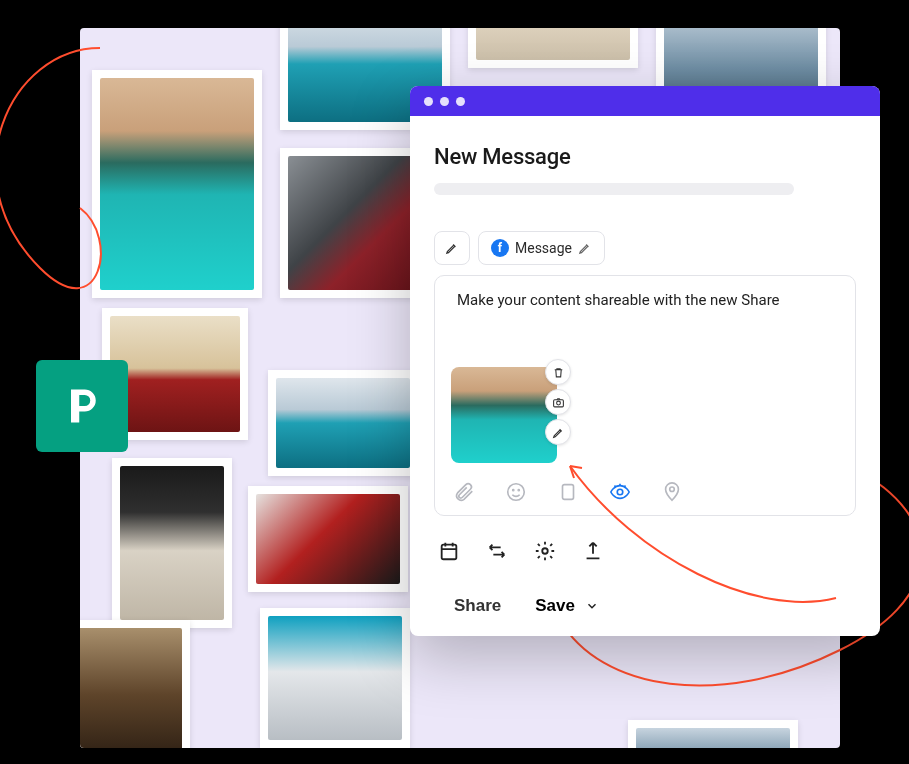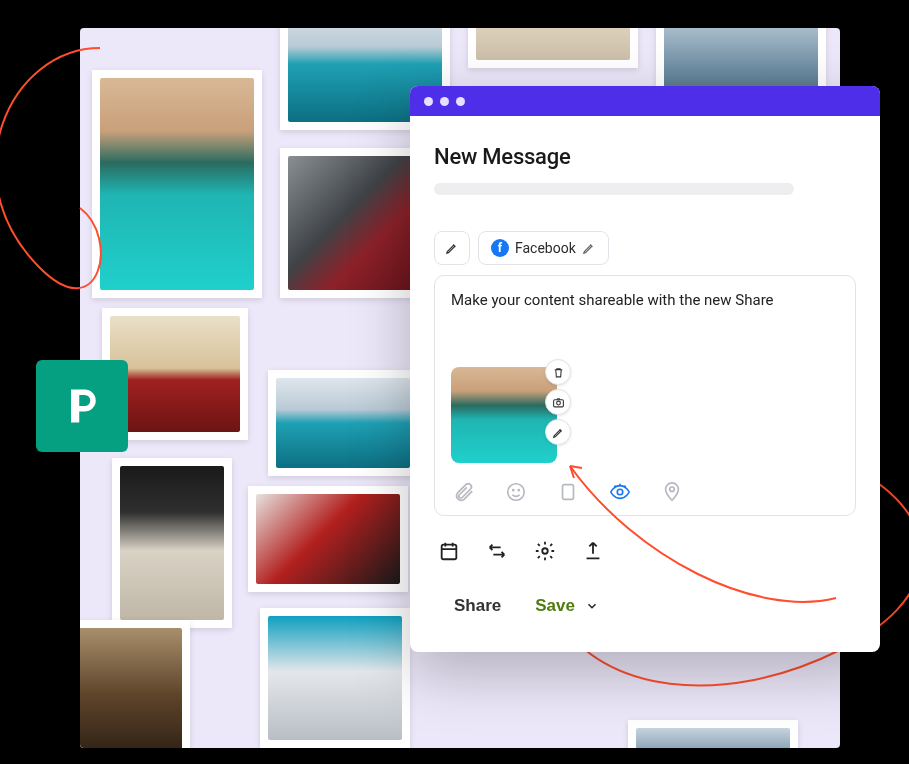--- a/index.html
+++ b/index.html
@@ -25,51 +25,51 @@
 .swoosh-left { position: absolute; left: -10px; top: 38px; width: 140px; height: 300px; pointer-events:none; }
 .swoosh-right { position: absolute; left: 540px; top: 420px; width: 420px; height: 280px; pointer-events:none; }
 
 .pexels { position: absolute; left: 36px; top: 360px; width: 92px; height: 92px; background: #05a081; border-radius: 6px; display:flex; align-items:center; justify-content:center; }
 .pexels svg { width: 44px; height: 44px; }
 
 .modal { position: absolute; left: 410px; top: 86px; width: 470px; background: #fff; border-radius: 8px; box-shadow: 0 20px 60px rgba(0,0,0,0.25); overflow: hidden; }
 .titlebar { height: 30px; background: #4f2eea; display:flex; align-items:center; padding: 0 14px; gap: 7px; }
 .dot { width: 9px; height: 9px; border-radius: 50%; background: rgba(255,255,255,0.85); }
 
-.modal-body { padding: 28px 24px 36px 24px; }
+.modal-body { padding: 28px 24px 20px 24px; }
 .modal-title { font-size: 22px; font-weight: 500; color: #1a1a1a; letter-spacing: -0.01em; }
 .skel { margin-top: 14px; height: 12px; width: 360px; background: #eeeef1; border-radius: 6px; }
 
 .tabs { margin-top: 36px; display:flex; gap: 8px; }
 .tab { display:flex; align-items:center; gap:6px; height: 34px; padding: 0 12px; border: 1px solid #e2e3e8; border-radius: 8px; font-size: 14px; color: #2b2b2b; background:#fff; cursor:pointer; }
 .tab.icononly { padding: 0 10px; }
 .fb-icon { width:18px; height:18px; border-radius:50%; background:#1877f2; display:inline-flex; align-items:center; justify-content:center; color:#fff; font-weight:700; font-size:12px; }
 .pencil { width:14px; height:14px; display:inline-block; }
 
 .editor { margin-top: 10px; border: 1px solid #e2e3e8; border-radius: 10px; padding: 14px 16px 10px 16px; }
-.editor-text { font-size: 15px; color: #222; line-height: 1.4; white-space: nowrap; overflow:hidden; }
+.editor-text { font-size: 15px; color: #222; line-height: 1.4; white-space: nowrap; overflow:hidden;margin-left:6px; }
 
 .attach-row { margin-top: 56px; display:flex; align-items:flex-start; }
 .attachment { position: relative; width: 106px; height: 96px; border-radius: 8px; overflow: visible; }
 .attachment .thumbimg { width:100%; height:100%; border-radius:8px; display:block; }
 .attach-actions { position:absolute; right:-14px; top:-8px; display:flex; flex-direction:column; gap:4px; }
 .act { width:26px; height:26px; border-radius:50%; background:#fff; border:1px solid #e2e3e8; display:flex; align-items:center; justify-content:center; cursor:pointer; box-shadow:0 1px 3px rgba(0,0,0,0.1); }
 .act svg { width:13px; height:13px; stroke:#333; }
 
 .tool-row { margin-top: 16px; display:flex; gap:26px; align-items:center; }
 .tool { width:26px; height:26px; display:flex; align-items:center; justify-content:center; cursor:pointer; }
 .tool svg { width:22px; height:22px; stroke:#b6b8bf; fill:none; stroke-width:1.8; }
 .tool.eye svg { stroke:#1877f2; }
 
 .editor-bottom { margin-top: 22px; display:flex; gap:22px; align-items:center; padding-left:2px; }
 .editor-bottom .tool svg { stroke:#222; stroke-width:2; }
 
 .footer { margin-top: 26px; display:flex; align-items:center; gap: 34px; padding: 6px 2px 0 20px; }
 .btn-text { font-size: 17px; font-weight:600; color:#333; cursor:pointer; background:none; border:none; }
-.btn-save { display:flex; align-items:center; gap:10px; font-size:17px; font-weight:600; color:#4d7c0f; cursor:pointer; background:none; border:none; }
+.btn-save { display:flex; align-items:center; gap:10px; font-size:17px; font-weight:600; color:#000000; cursor:pointer; background:none; border:none; }
 .btn-send { margin-left:auto; padding: 10px 18px; border-radius: 22px; background:#eeeef1; color:#b6b8bf; font-size:15px; font-weight:500; border:none; cursor:not-allowed; white-space:nowrap; }
 
 .arrow-annotation { position:absolute; pointer-events:none; }
 </style>
 </head>
 <body>
 
 <div class="canvas">
   <div class="thumb" style="left:12px; top:42px; width:170px; height:228px;">
       <span class="img pool"></span>
@@ -133,21 +133,21 @@
     <div class="skel"></div>
 
     <div class="tabs">
       <div class="tab icononly">
         <svg class="pencil" viewBox="0 0 24 24" fill="none" stroke="#333" stroke-width="2">
             <path d="M3 21l3-1 11-11-2-2L4 18l-1 3zM14 6l4 4"></path>
           </svg>
       </div>
       <div class="tab">
         <span class="fb-icon">f</span>
-        <span>Facebook</span>
+        <span>Message</span>
         <svg class="pencil" viewBox="0 0 24 24" fill="none" stroke="#666" stroke-width="2">
             <path d="M3 21l3-1 11-11-2-2L4 18l-1 3zM14 6l4 4"></path>
           </svg>
       </div>
     </div>
 
     <div class="editor">
       <div class="editor-text">Make your content shareable with the new Share</div>
 
       <div class="attach-row">

